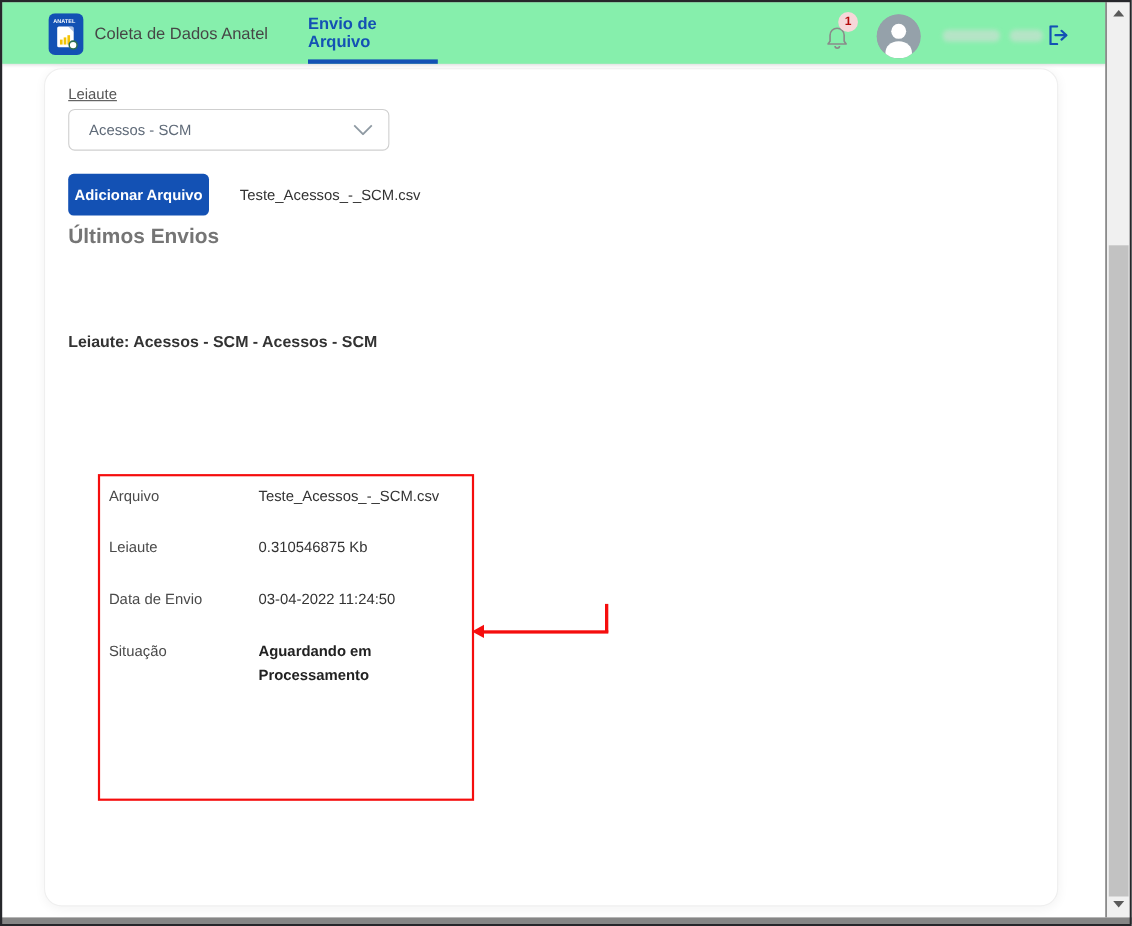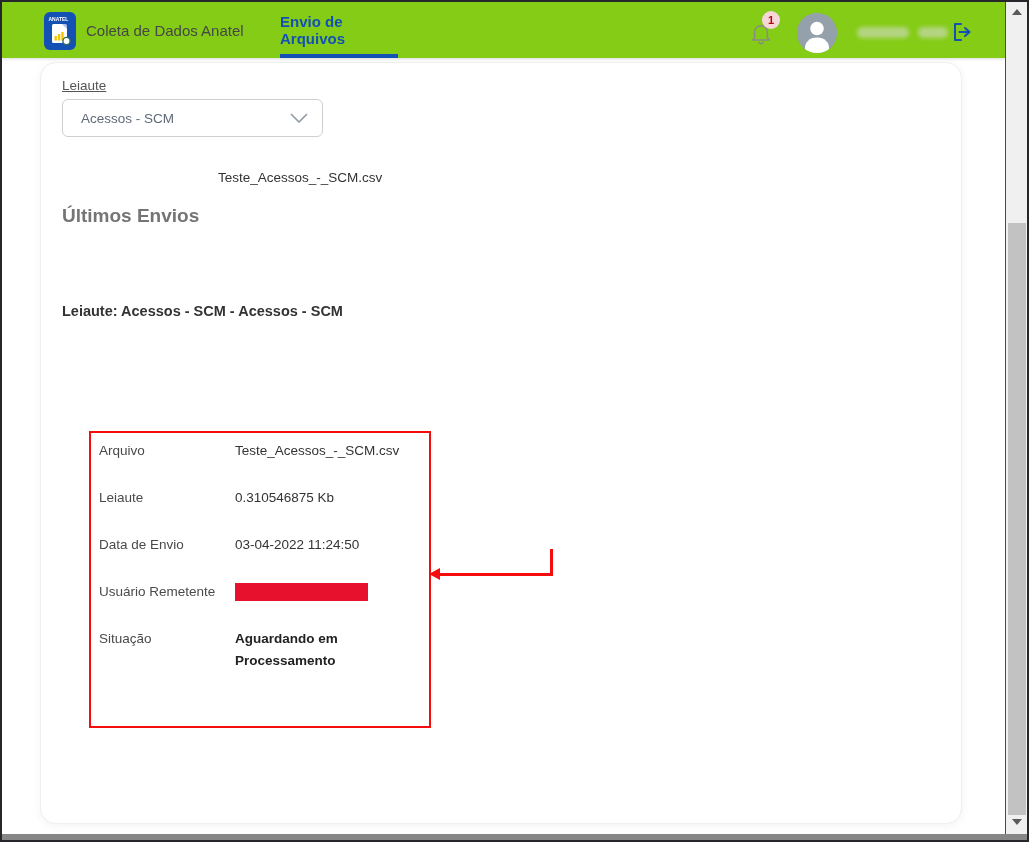--- a/index.html
+++ b/index.html
@@ -8,21 +8,21 @@
     --callout-bg:#9E3B3B;
     --redact:#E8112D;
   }
   *{margin:0;padding:0;box-sizing:border-box;}
   body{width:1029px;height:842px;font-family:"Liberation Sans","DejaVu Sans",sans-serif;background:#fff;}
   .screen{position:relative;width:1029px;height:842px;background:#fff;overflow:hidden;}
   .frame{position:absolute;inset:0;border:2px solid #26272b;pointer-events:none;z-index:60;}
   .bottom-strip{position:absolute;left:0;top:834px;width:1029px;height:6px;background:#868686;z-index:55;}
 
   
-  .header{position:absolute;left:2px;top:2px;width:1003px;height:56px;background:#84cc16;
+  .header{position:absolute;left:2px;top:2px;width:1003px;height:56px;background:#86efac;
           box-shadow:0 1px 3px rgba(0,0,0,.14);z-index:10;}
   .logo{position:absolute;left:42px;top:10px;width:32px;height:38px;cursor:pointer;}
   .app-title{position:absolute;left:84px;top:0;height:56px;display:flex;align-items:center;
              font-size:15px;color:#464646;}
   .tab{position:absolute;left:278px;top:0;height:56px;width:118px;display:flex;align-items:center;
        justify-content:center;font-size:15px;font-weight:bold;color:var(--accent);cursor:pointer;}
   .tab-underline{position:absolute;left:278px;top:52px;width:118px;height:4px;background:var(--accent);}
   .bell{position:absolute;left:748px;top:19px;width:22px;height:24px;cursor:pointer;}
   .badge{position:absolute;left:760px;top:9px;min-width:18px;height:18px;border-radius:50%;
          background:#f6d7d9;color:#b50909;font-size:11px;font-weight:bold;display:flex;
@@ -41,21 +41,21 @@
   .tri-up{width:0;height:0;border-left:5px solid transparent;border-right:5px solid transparent;
           border-bottom:6px solid #5a5a5a;}
   .tri-down{width:0;height:0;border-left:5px solid transparent;border-right:5px solid transparent;
             border-top:6px solid #5a5a5a;}
   .sb-thumb{position:absolute;left:2px;top:221px;width:18px;height:592px;background:#c2c2c2;cursor:grab;}
 
   
   .container{position:absolute;left:40px;top:62px;width:922px;height:762px;background:#fff;
              border:1px solid #efefef;border-radius:16px;box-shadow:0 2px 10px rgba(0,0,0,.05);z-index:5;}
   .field-label{position:absolute;left:62px;top:78px;font-size:13.5px;color:#555;}
-  .select{position:absolute;left:62px;top:99px;width:261px;height:38px;border:1px solid #cfcfcf;
+  .select{position:absolute;left:62px;top:99px;width:292px;height:38px;border:1px solid #cfcfcf;
           border-radius:6px;background:#fff;display:flex;align-items:center;cursor:pointer;}
   .select-value{padding-left:18px;font-size:13.5px;color:#5f6a78;flex:1;}
   .select-chev{margin-right:14px;display:flex;}
   .add-btn{position:absolute;left:62px;top:158px;width:128px;height:38px;background:var(--accent);
            color:#fff;font-size:13.5px;font-weight:bold;border:none;border-radius:5px;cursor:pointer;
            font-family:inherit;}
   .picked-file{position:absolute;left:218px;top:158px;height:38px;display:flex;align-items:center;
                font-size:13.5px;color:#333;}
   .section-title{position:absolute;left:62px;top:205px;font-size:19px;font-weight:bold;color:#757575;}
   .div1{position:absolute;left:62px;top:246px;width:888px;height:1px;background:#e6e6e6;}
@@ -110,21 +110,21 @@
         <text x="4.5" y="9" font-size="5" fill="#ffffff" font-weight="bold" font-family="Liberation Sans, sans-serif">ANATEL</text>
         <rect x="8" y="12" width="15" height="19" rx="1.5" fill="#ffffff"></rect>
         <polygon points="23,12 23,17 18,12" fill="#1351B4" opacity="0.35"></polygon>
         <rect x="10.5" y="24" width="2.4" height="4.5" fill="#f3c403"></rect>
         <rect x="13.9" y="22" width="2.4" height="6.5" fill="#f3c403"></rect>
         <rect x="17.3" y="20" width="2.4" height="8.5" fill="#f3c403"></rect>
         <circle cx="22.5" cy="29" r="3.6" fill="#ffffff" stroke="#2f6f4f" stroke-width="1.4"></circle>
       </svg>
     </div>
     <div class="app-title">Coleta de Dados Anatel</div>
-    <div class="tab">Envio de Arquivos</div>
+    <div class="tab">Envio de Arquivo</div>
     <div class="tab-underline"></div>
 
     <div class="bell">
       <svg width="22" height="24" viewBox="0 0 24 26" fill="none" stroke="#8a8a8a" stroke-width="1.6" stroke-linejoin="round">
         <path d="M19 18v-6a7 7 0 0 0-14 0v6l-2 2.6h18z"></path>
         <path d="M10 22.5a2.2 2.2 0 0 0 4.4 0"></path>
       </svg>
     </div>
     <div class="badge">1</div>
 
@@ -152,20 +152,21 @@
   <div class="field-label" style="z-index:6;text-decoration:underline;">Leiaute</div>
   <div class="select" style="z-index:6;">
     <div class="select-value">Acessos - SCM</div>
     <div class="select-chev">
       <svg width="18" height="10" viewBox="0 0 18 10" fill="none" stroke="#8f9aa3" stroke-width="1.6">
         <polyline points="1,1 9,9 17,1"></polyline>
       </svg>
     </div>
   </div>
 
+  <button class="add-btn" style="z-index:6;">Adicionar Arquivo</button>
   <div class="picked-file" style="z-index:6;">Teste_Acessos_-_SCM.csv</div>
 
   <div class="section-title" style="z-index:6;">Últimos Envios</div>
   <div class="div1"></div>
   <div class="group-heading" style="z-index:6;margin-top:37px;">Leiaute: Acessos - SCM - Acessos - SCM</div>
   <div class="div2"></div>
 
   <div class="card">
     <div class="entry-row">
       <span class="er-file">Teste_Acessos_-_SCM.csv</span>
@@ -184,26 +185,20 @@
             <div class="detail-label">Arquivo</div>
             <div class="detail-value">Teste_Acessos_-_SCM.csv</div>
           </div>
           <div class="detail-row">
             <div class="detail-label">Leiaute</div>
             <div class="detail-value">0.310546875 Kb</div>
           </div>
           <div class="detail-row">
             <div class="detail-label">Data de Envio</div>
             <div class="detail-value">03-04-2022 11:24:50</div>
-          </div>
-          <div class="detail-row">
-            <div class="detail-label">Usuário Remetente</div>
-            <div class="detail-value">
-              <div class="redaction-bar"></div>
-            </div>
           </div>
           <div class="detail-row">
             <div class="detail-label">Situação</div>
             <div class="detail-value bold">Aguardando em Processamento</div>
           </div>
         </div>
     </div>
 
     <div class="conn-v"></div>
     <div class="conn-h"></div>

